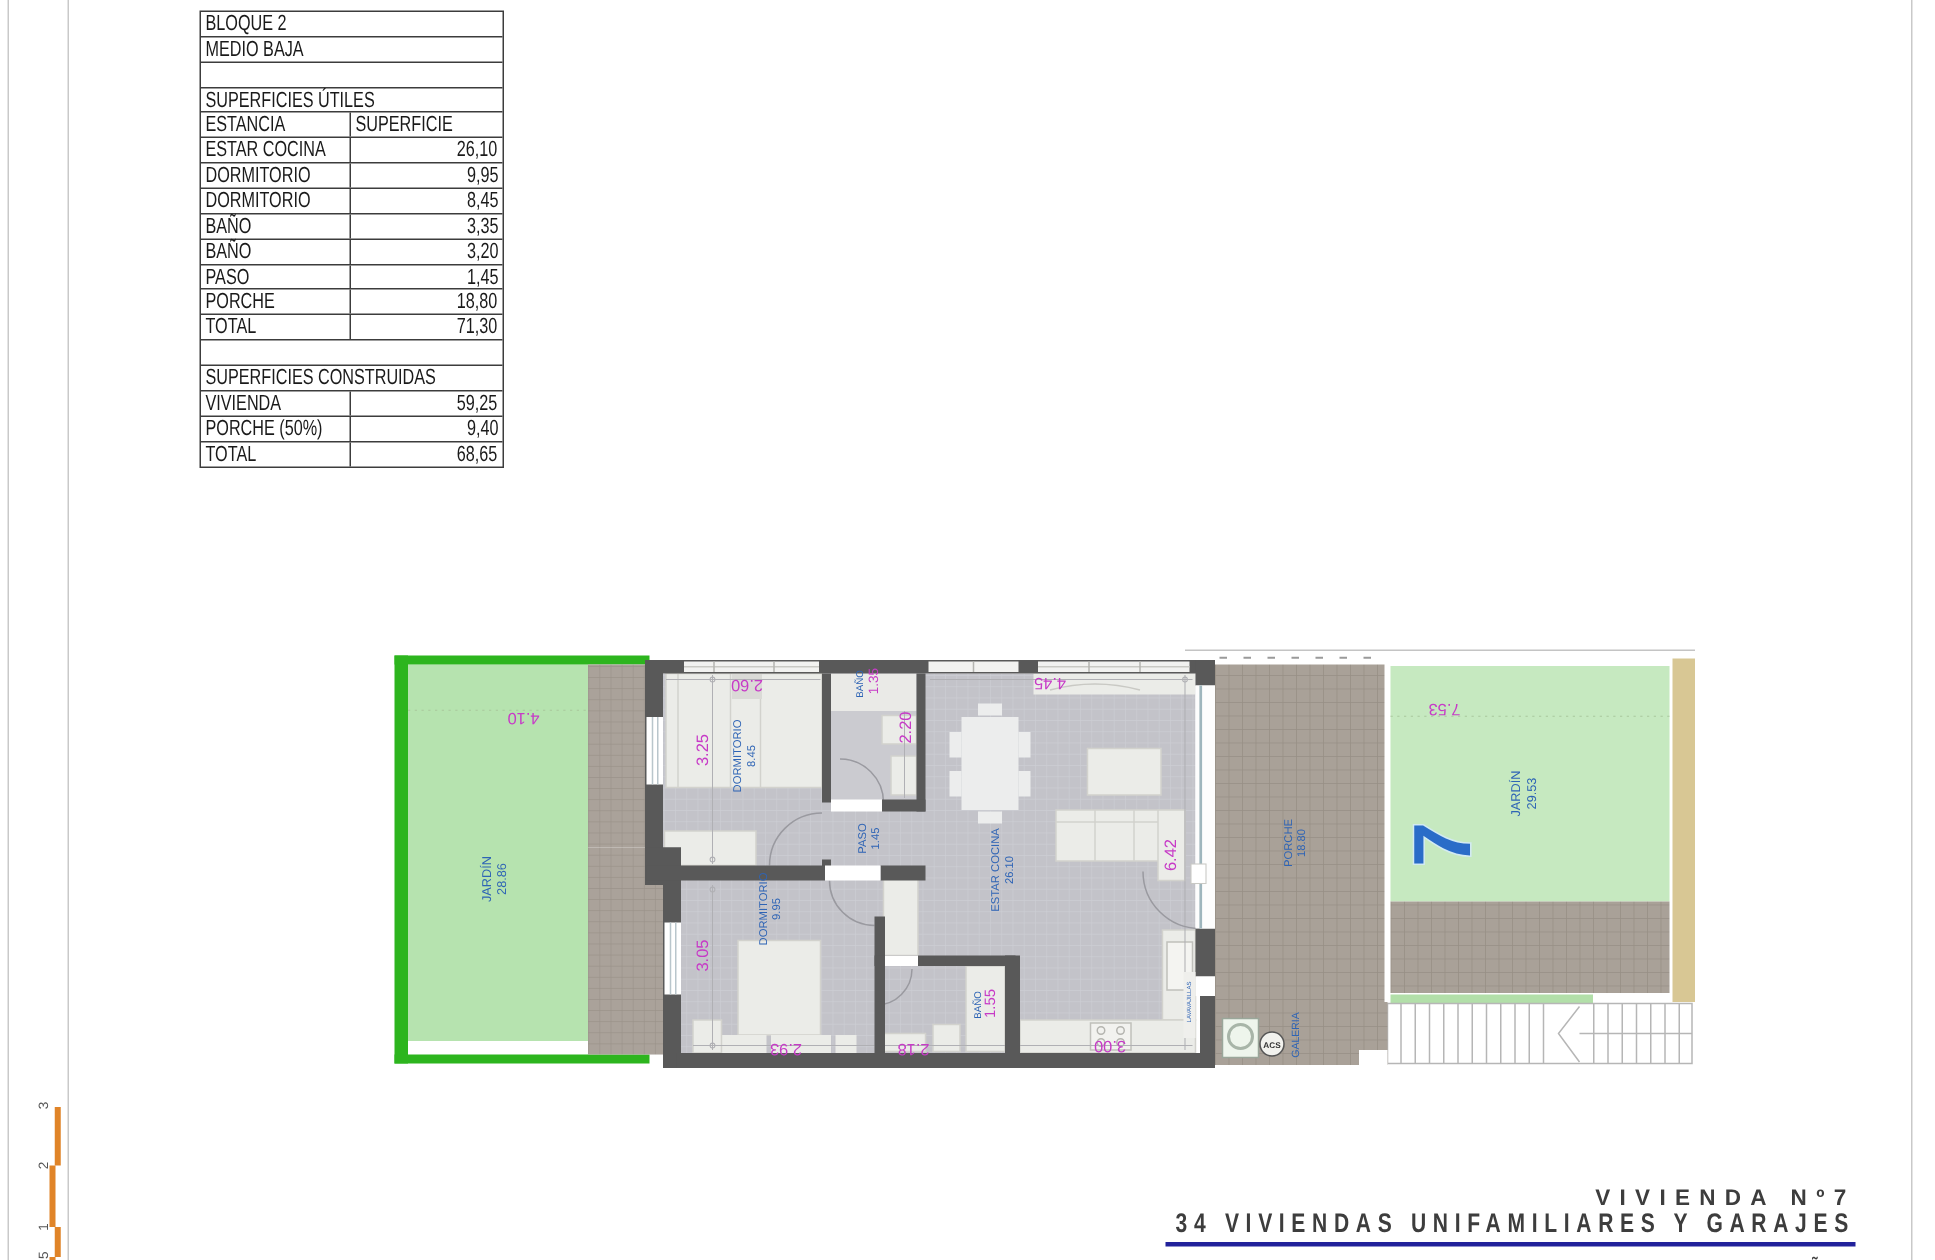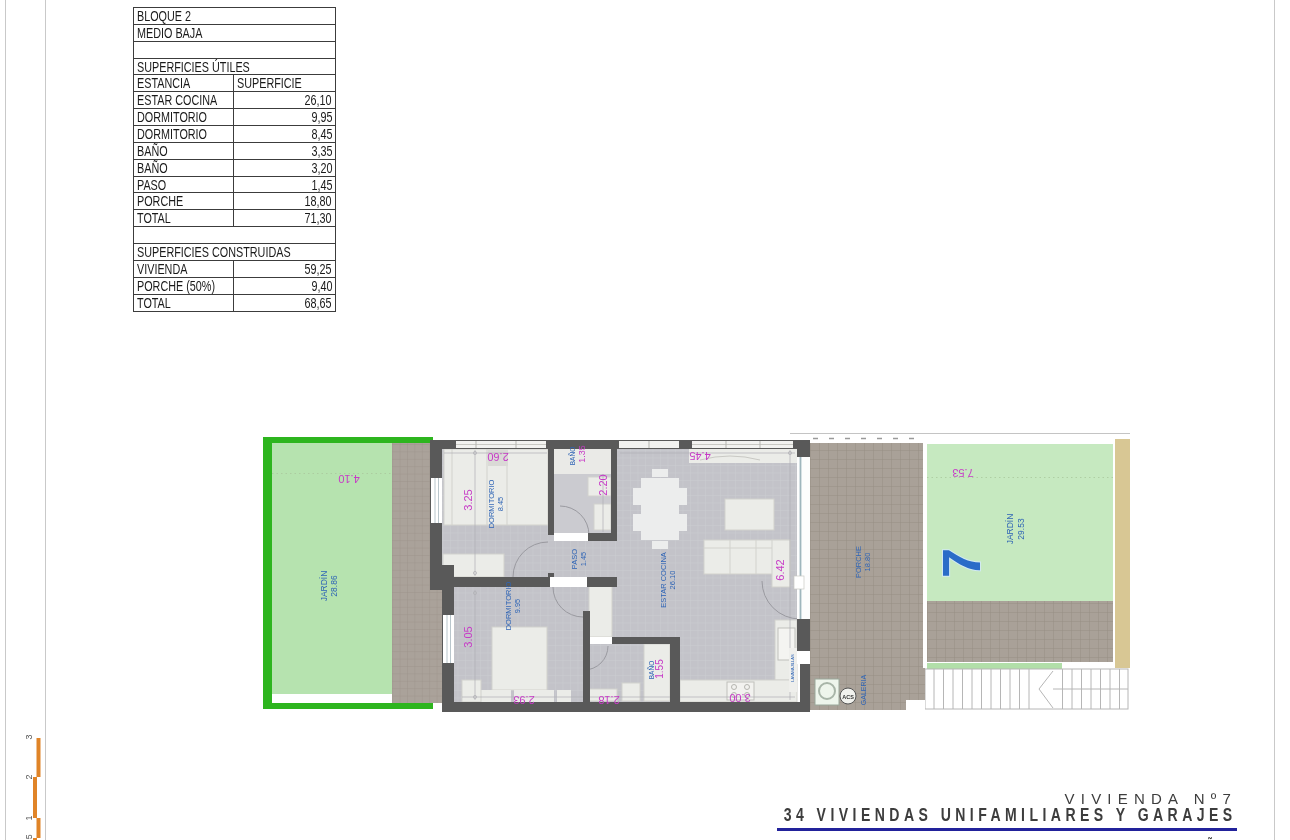--- a/index.html
+++ b/index.html
@@ -10,21 +10,21 @@
   .vline{position:absolute;top:0;width:1px;height:840px;background:#c9c9c9;}
   
   #tbl{position:absolute;left:133px;top:7px;width:201px;border:1px solid #3c3c3c;}
   .trow{position:relative;box-sizing:border-box;height:16.87px;border-bottom:1px solid #3c3c3c;
         font-size:14.6px;color:#1a1a1a;line-height:16.6px;white-space:nowrap;}
   .trow:last-child{border-bottom:none;}
   .trow .lc{position:absolute;left:3px;top:0;transform:scaleX(.74);transform-origin:left center;}
   .trow .rc{position:absolute;right:3px;top:0;transform:scaleX(.74);transform-origin:right center;}
   .trow.div:before{content:"";position:absolute;left:99px;top:0;bottom:0;width:1px;background:#3c3c3c;}
   
-  #t1{position:absolute;right:53px;top:790px;font-size:15px;font-weight:normal;color:#3d3d3d;
+  #t1{position:absolute;right:53px;top:790px;font-size:15px;font-weight:bold;color:#3d3d3d;
       letter-spacing:6.2px;text-align:right;}
   #t2{position:absolute;right:53px;top:805px;font-size:18px;font-weight:bold;color:#3d3d3d;
       letter-spacing:5.7px;transform:scaleX(.78);transform-origin:right center;}
   #trule{position:absolute;left:777px;top:828px;width:460px;height:2.6px;background:#22229b;}
   #t3{position:absolute;right:47px;top:837px;font-size:13px;font-weight:bold;color:#3d3d3d;
       letter-spacing:2.4px;transform:scaleX(.8);transform-origin:right center;}
 </style>
 </head>
 <body>
   <div class="vline" style="left:5px;"></div>

